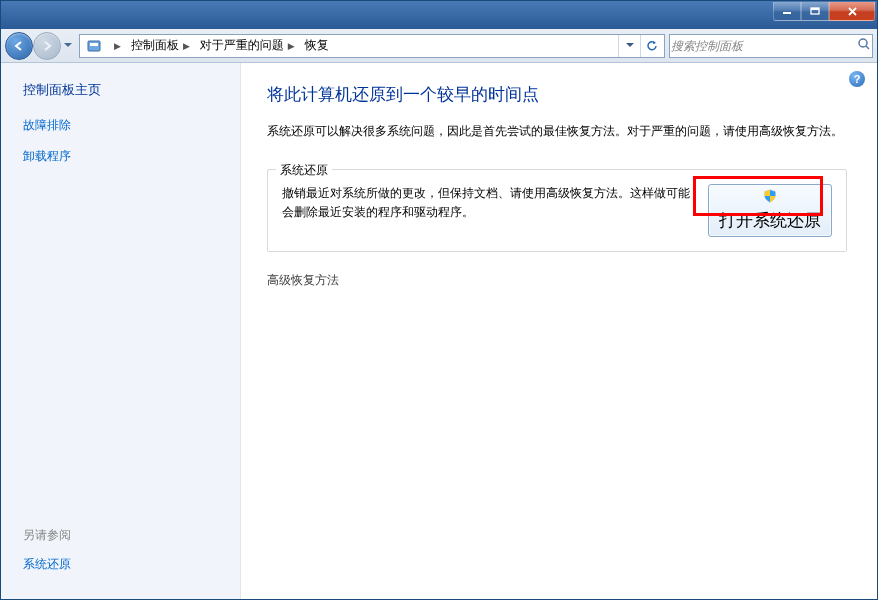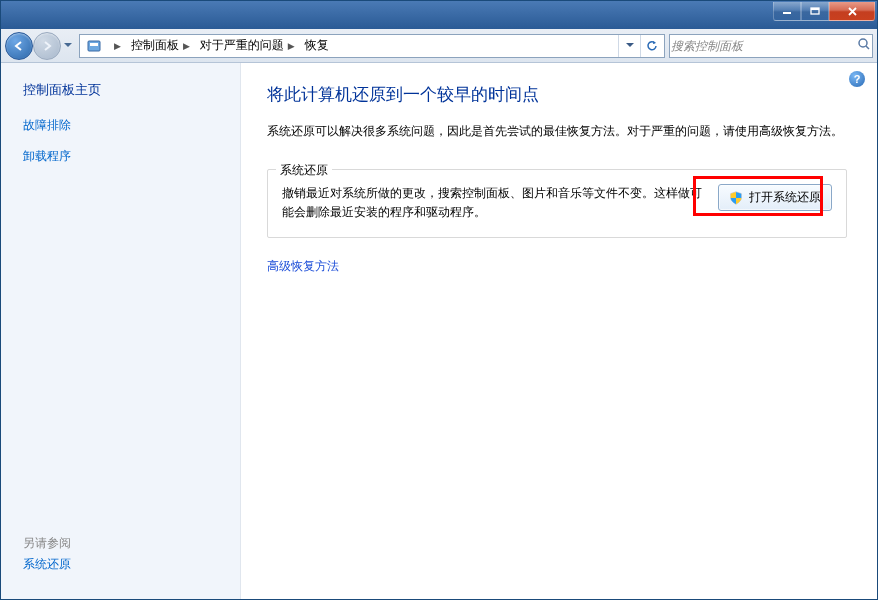--- a/index.html
+++ b/index.html
@@ -105,21 +105,21 @@
 .sidebar {
   width: 240px;
   background: #f1f5fb;
   border-right: 1px solid #e0e6ee;
   padding: 18px 12px 12px 22px;
   display:flex; flex-direction:column;
 }
 .side-title { color:#003399; font-size:13px; margin-bottom:18px; }
 .side-link { color:#0066cc; font-size:12px; margin-bottom:14px; cursor:pointer; }
 .side-spacer { flex:1; }
-.side-sub { color:#888; font-size:12px; margin-bottom:4px; }
+.side-sub { color:#888; font-size:12px; margin-bottom:12px; }
 
 .content {
   flex:1; padding: 20px 30px 20px 26px; position:relative;
 }
 .help-icon {
   position:absolute; top:8px; right:12px;
   width:16px; height:16px; border-radius:50%;
   background: radial-gradient(circle at 35% 30%, #7ab8f5, #2a6ab5);
   color:#fff; font-size:11px; font-weight:bold;
   display:flex; align-items:center; justify-content:center;
@@ -139,34 +139,35 @@
 }
 .fieldset-body { display:flex; align-items:flex-start; gap:16px; }
 .fieldset-text { flex:1; font-size:12px; line-height:1.6; color:#000; }
 
 .action-btn {
   padding: 4px 10px;
   background: linear-gradient(to bottom, #f7fbff, #e3eef9);
   border: 1px solid #8aa8c8;
   border-radius: 3px;
   display:flex; align-items:center; gap:6px;
-  cursor:pointer; font-size:12px; font-family:inherit;
+  cursor:pointer; font-size:17px; font-family:inherit;
   box-shadow: 0 0 0 1px rgba(255,255,255,0.6) inset;
+  flex-direction: column;
 }
 .shield-icon {
   width:14px; height:14px;
 }
 
 .highlight-box {
   position:absolute;
   border: 3px solid #ff0000;
   pointer-events: none;
 }
 
-.adv-link { color:#1d4ed8; font-size:12px; cursor:pointer; }
+.adv-link { color:#404040; font-size:12px; cursor:pointer; }
 </style>
 </head>
 <body>
 
 <div class="window">
 
   <div class="titlebar">
     <div class="winbtns">
       <div class="winbtn min">
         <svg width="10" height="8">
@@ -266,21 +267,21 @@
 
     <div class="content">
       <div class="help-icon">?</div>
 
       <div class="page-title">将此计算机还原到一个较早的时间点</div>
       <div class="page-desc">系统还原可以解决很多系统问题，因此是首先尝试的最佳恢复方法。对于严重的问题，请使用高级恢复方法。</div>
 
       <div class="fieldset">
         <div class="fieldset-legend">系统还原</div>
         <div class="fieldset-body">
-          <div class="fieldset-text">撤销最近对系统所做的更改，搜索控制面板、图片和音乐等文件不变。这样做可能会删除最近安装的程序和驱动程序。</div>
+          <div class="fieldset-text">撤销最近对系统所做的更改，但保持文档、请使用高级恢复方法。这样做可能会删除最近安装的程序和驱动程序。</div>
           <button class="action-btn">
             <svg class="shield-icon" viewBox="0 0 16 16">
               <path d="M8 1 L14 3 V8 C14 12 8 15 8 15 C8 15 2 12 2 8 V3 Z" fill="#fff" stroke="#888" stroke-width="0.5"></path>
               <path d="M8 1 L14 3 V8 H8 Z" fill="#2a9df4"></path>
               <path d="M8 1 L2 3 V8 H8 Z" fill="#ffcb2b"></path>
               <path d="M8 8 H14 C14 12 8 15 8 15 Z" fill="#ffcb2b"></path>
               <path d="M8 8 H2 C2 12 8 15 8 15 Z" fill="#2a9df4"></path>
             </svg>
             <span>打开系统还原</span>
           </button>

